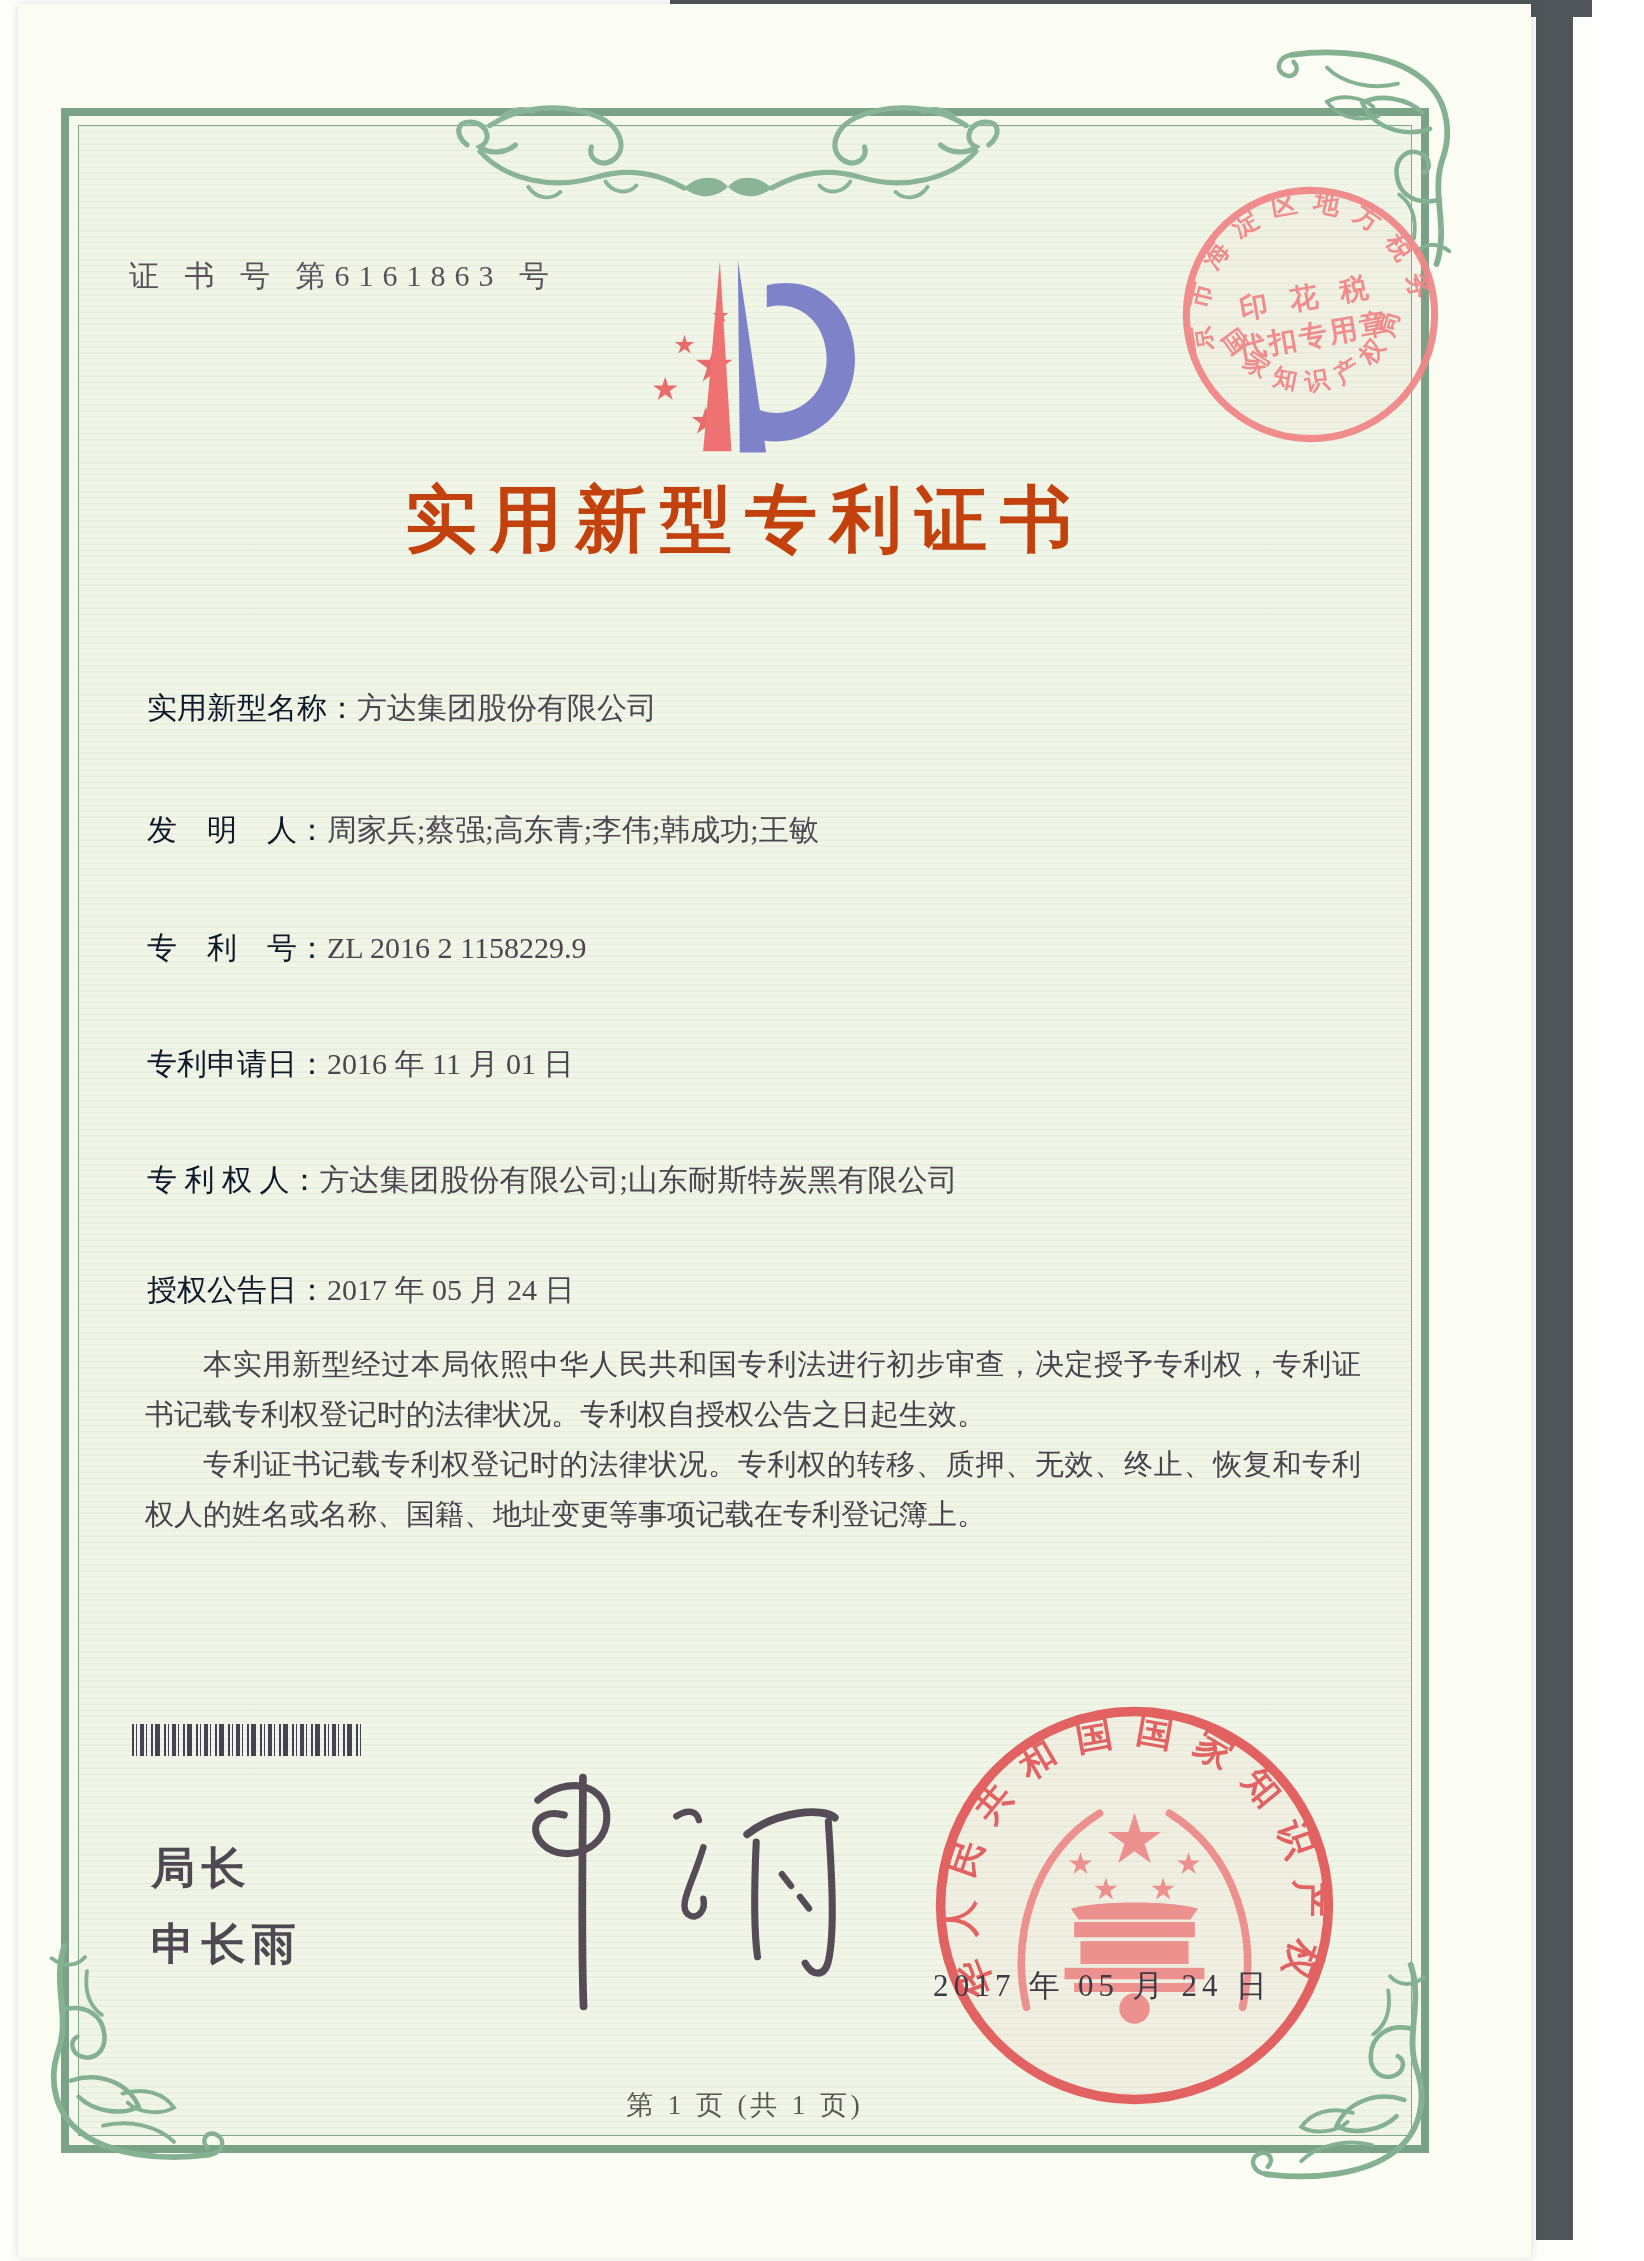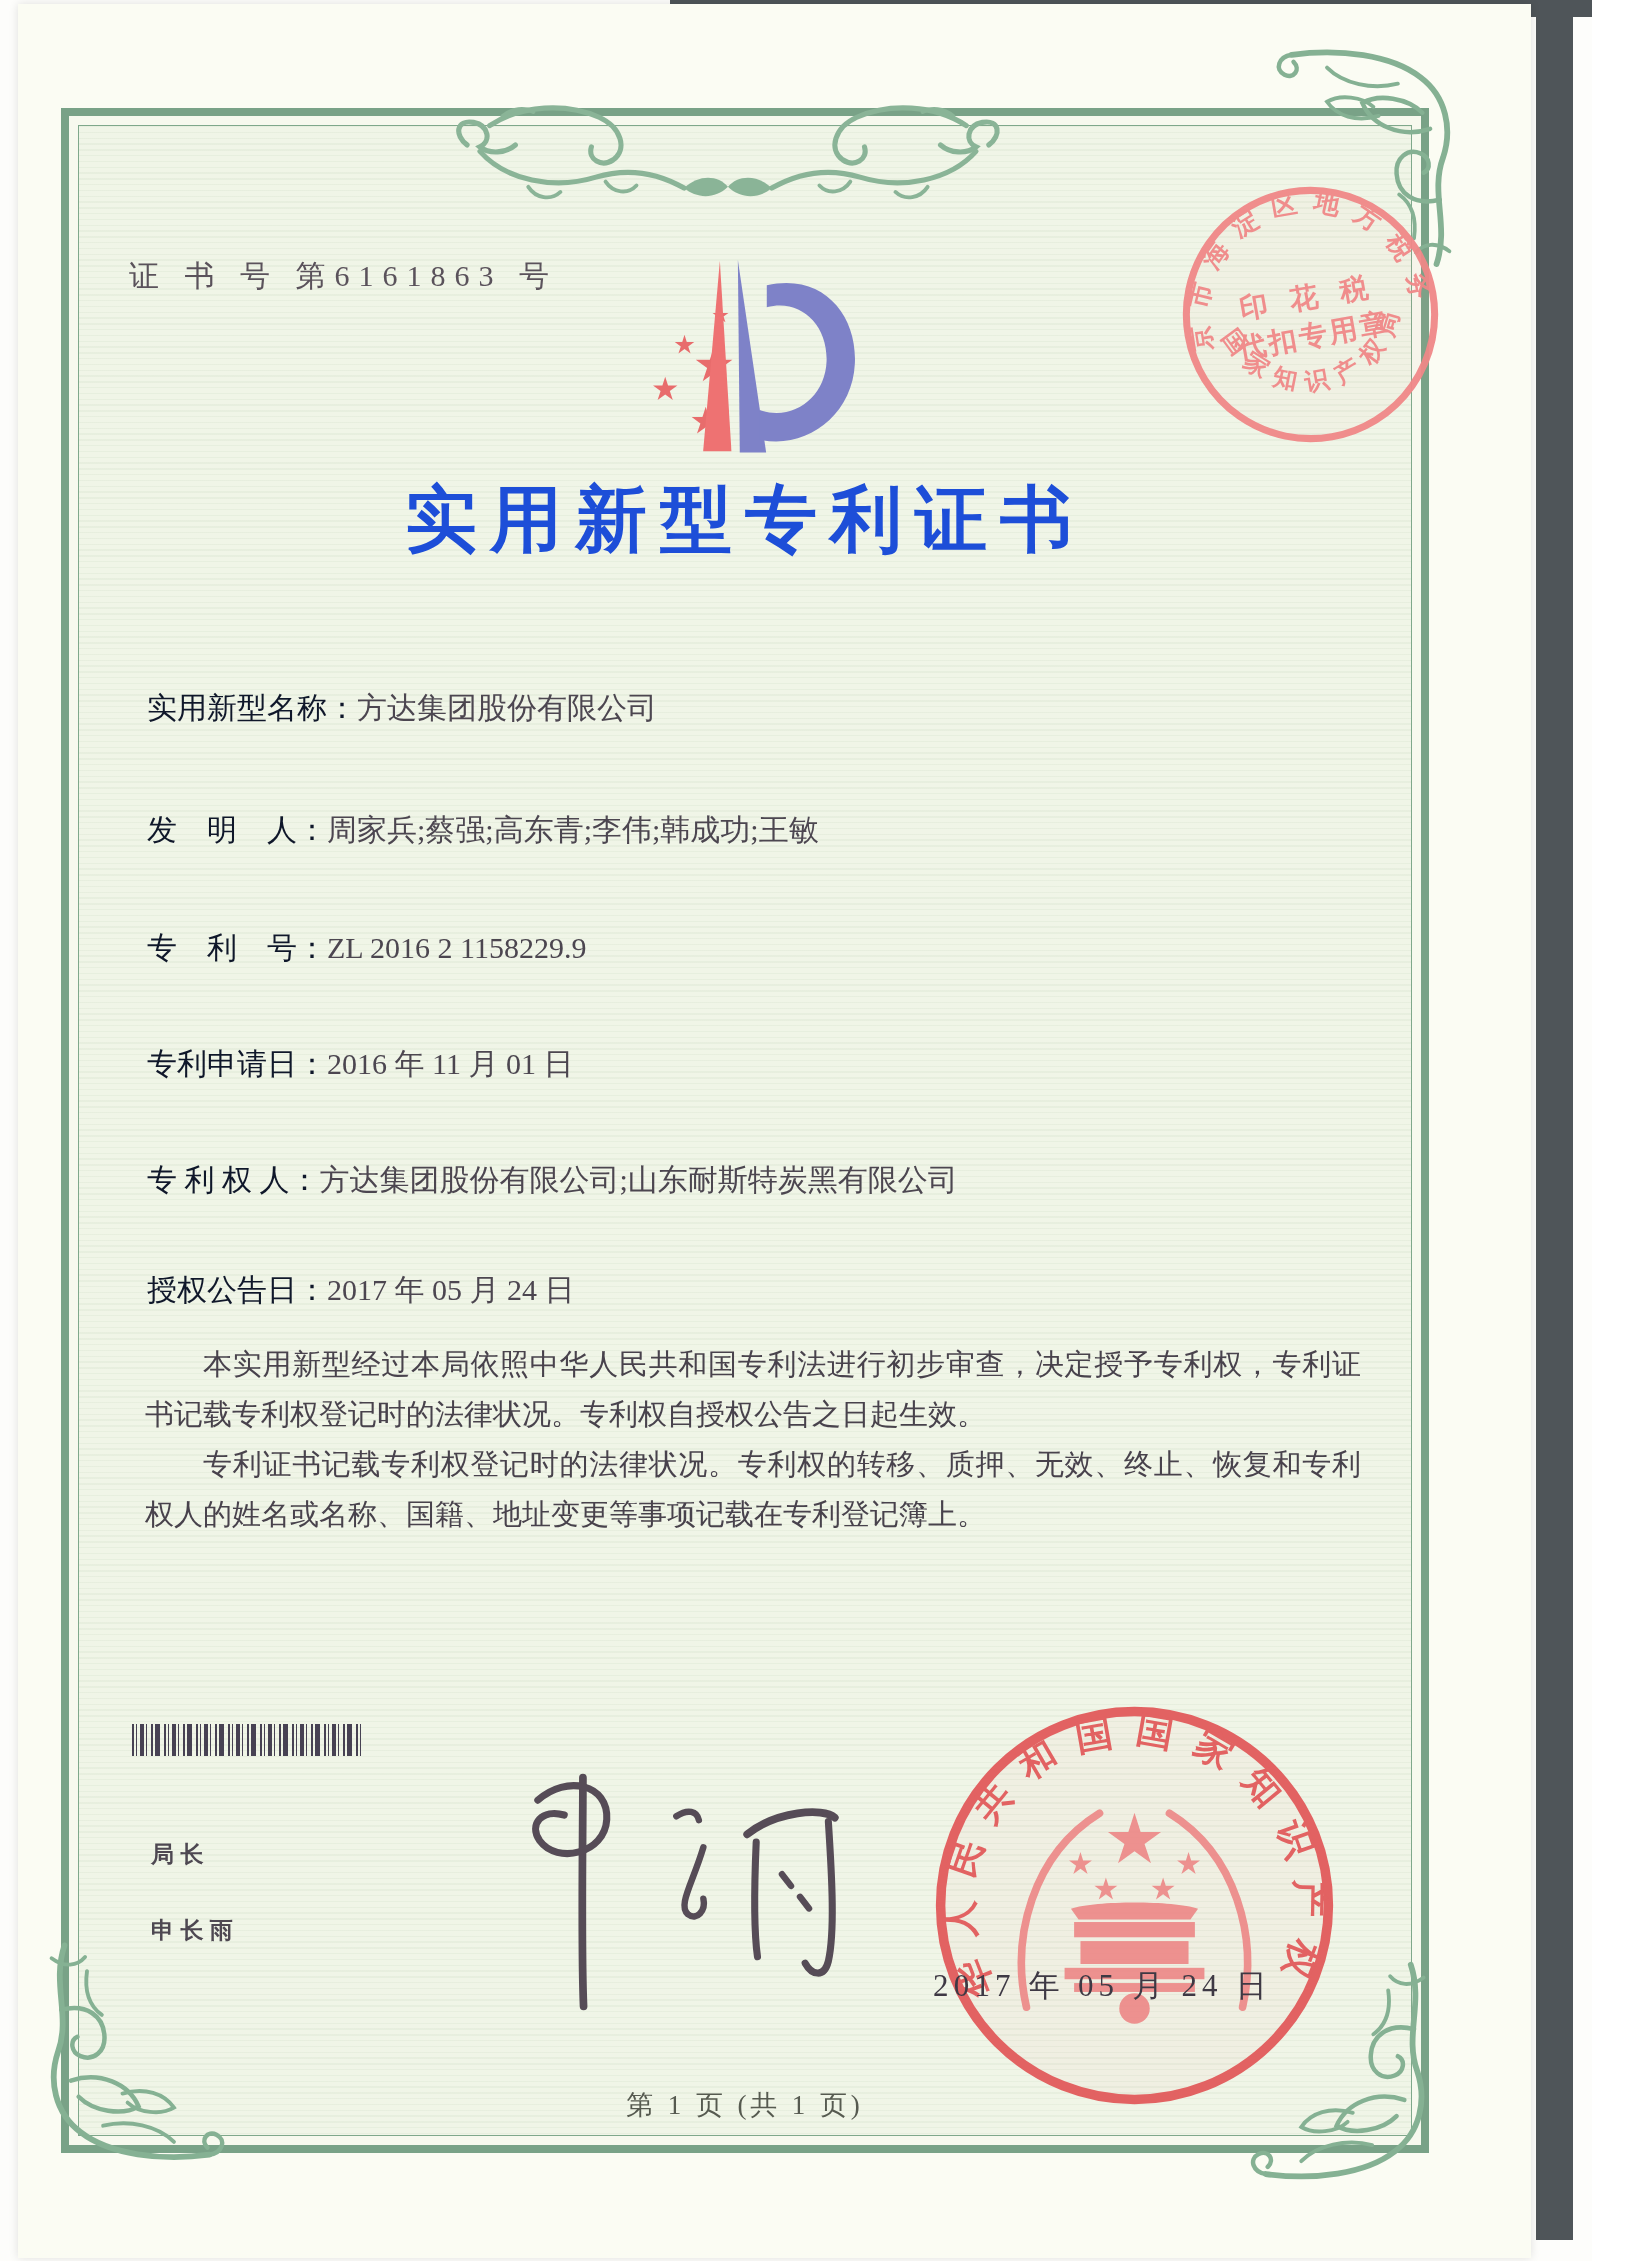--- a/index.html
+++ b/index.html
@@ -28,21 +28,21 @@
     background:
       repeating-linear-gradient(180deg, rgba(186,206,178,0.16) 0 1.3px, rgba(0,0,0,0) 1.3px 5.8px),
       #f0f5e7;
   }
   #cert-number{
     left:129px;top:256px;
     font-size:30px;color:#5a525b;letter-spacing:9px;
   }
   #page-title{
     left:61px;top:472px;width:1368px;text-align:center;
-    font-size:72px;font-weight:bold;color:#1d4ed8;letter-spacing:13px;
+    font-size:72px;font-weight:bold;color:#c2410c;letter-spacing:13px;
   }
   .field-row{
     left:147px;width:1237px;
     font-size:30px;color:#4c4650;white-space:nowrap;
   }
   .field-label{color:#0f172a;}
   .field-value{color:#4c4650;}
   #body-text{
     left:145px;top:1339px;width:1216px;
     font-size:29px;line-height:50px;color:#48424c;
@@ -56,21 +56,21 @@
         #474253 0 1.9px, rgba(0,0,0,0) 1.9px 3.9px,
         #474253 3.9px 5.2px, rgba(0,0,0,0) 5.2px 8.4px,
         #474253 8.4px 12.2px, rgba(0,0,0,0) 12.2px 14px,
         #474253 14px 15.5px, rgba(0,0,0,0) 15.5px 19.3px,
         #474253 19.3px 21px, rgba(0,0,0,0) 21px 23px,
         #474253 23px 28px, rgba(0,0,0,0) 28px 32px);
   }
   .signer-label{
     left:151px;
     font-family:"Liberation Sans", sans-serif;
-    font-weight:700;font-size:23px;color:#4e4852;letter-spacing:6.4px;
+    font-weight:700;font-size:44px;color:#4e4852;letter-spacing:6.4px;
   }
   #signature-svg{left:470px;top:1739px;}
   #tax-stamp{left:1169px;top:173px;transform:rotate(-10deg);opacity:0.95;}
   #official-seal{left:912px;top:1683px;opacity:0.96;}
   #seal-date{
     left:933px;top:1965px;z-index:6;
     font-size:31px;color:#3e3944;letter-spacing:5.2px;white-space:nowrap;
   }
   #page-footer{
     left:61px;top:2087px;width:1368px;text-align:center;

